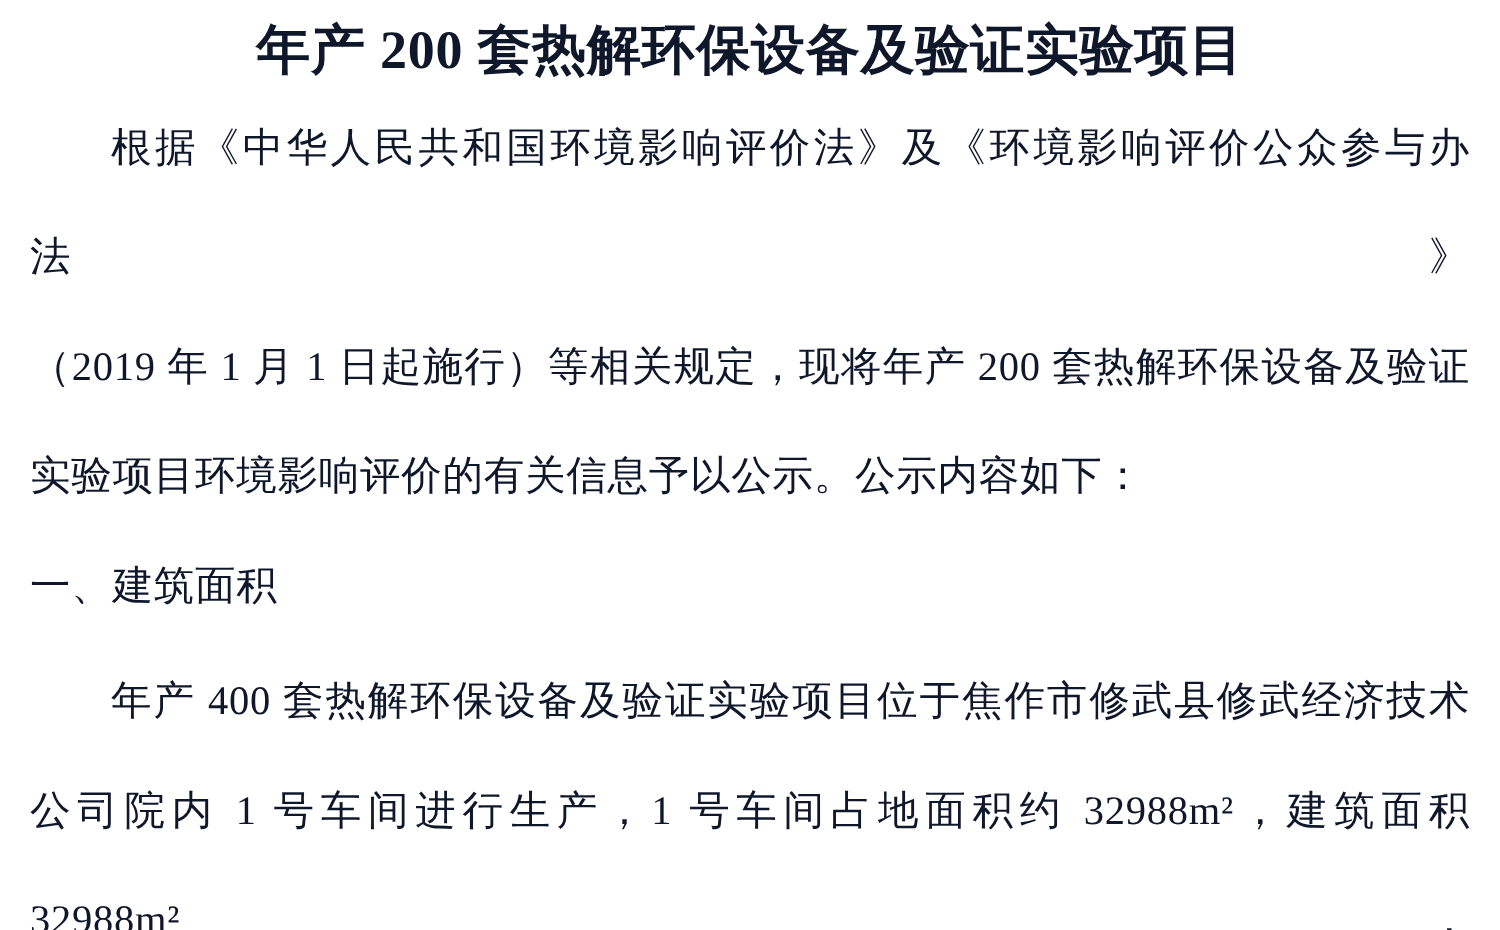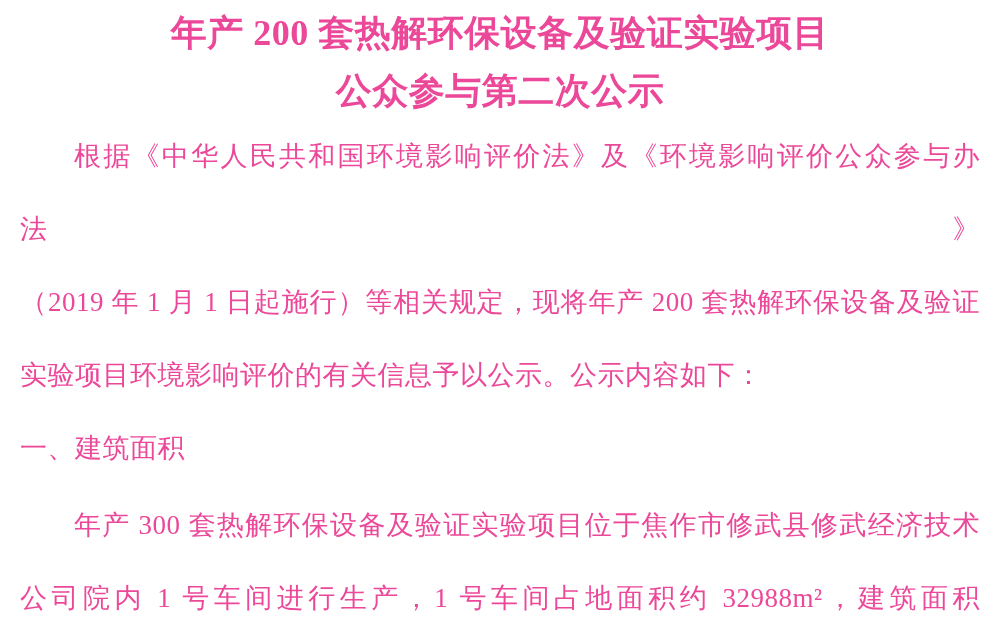--- a/index.html
+++ b/index.html
@@ -5,21 +5,21 @@
   html, body {
     margin: 0;
     padding: 0;
     background: #ffffff;
   }
   .page {
     position: relative;
     width: 1000px;
     height: 620px;
     background: #ffffff;
-    color: #ec4899;
+    color: #0f172a;
     font-family: "Liberation Serif", "DejaVu Serif", serif;
     overflow: hidden;
     box-sizing: border-box;
     padding: 4px 20px 0 20px;
   }
   .doc-title {
     margin: 0;
     font-size: 36px;
     font-weight: bold;
     line-height: 58px;
@@ -48,33 +48,32 @@
     margin-top: 4px;
   }
 </style>
 </head>
 <body>
 
 <div class="page">
 
   <div class="doc-title">
     <div class="title-line">年产 200 套热解环保设备及验证实验项目</div>
-    <div class="title-line">公众参与第二次公示</div>
   </div>
 
   <div class="doc-body">
 
     <div class="block">
       <div class="line indent">根据《中华人民共和国环境影响评价法》及《环境影响评价公众参与办法》</div>
       <div class="line">（2019 年 1 月 1 日起施行）等相关规定，现将年产 200 套热解环保设备及验证</div>
       <div class="line last">实验项目环境影响评价的有关信息予以公示。公示内容如下：</div>
     </div>
 
     <div class="line last">一、建筑面积</div>
 
     <div class="block block-overview">
-      <div class="line indent">年产 300 套热解环保设备及验证实验项目位于焦作市修武县修武经济技术</div>
+      <div class="line indent">年产 400 套热解环保设备及验证实验项目位于焦作市修武县修武经济技术</div>
       <div class="line">公司院内 1 号车间进行生产，1 号车间占地面积约 32988m²，建筑面积 32988m²，</div>
 
     </div>
 
   </div>
 </div>
 
 </body></html>

